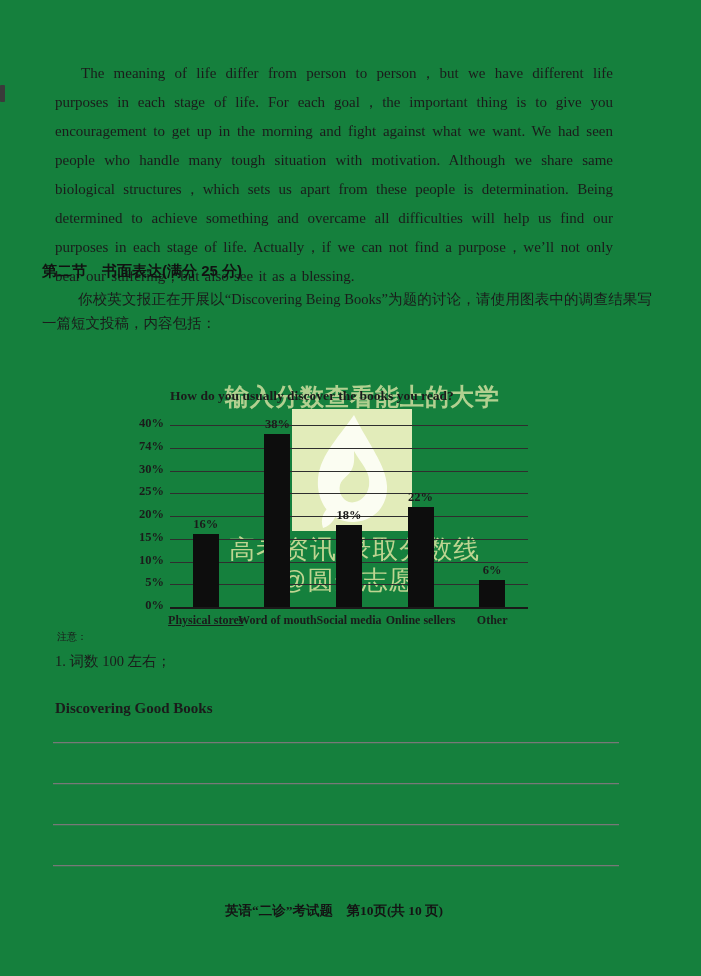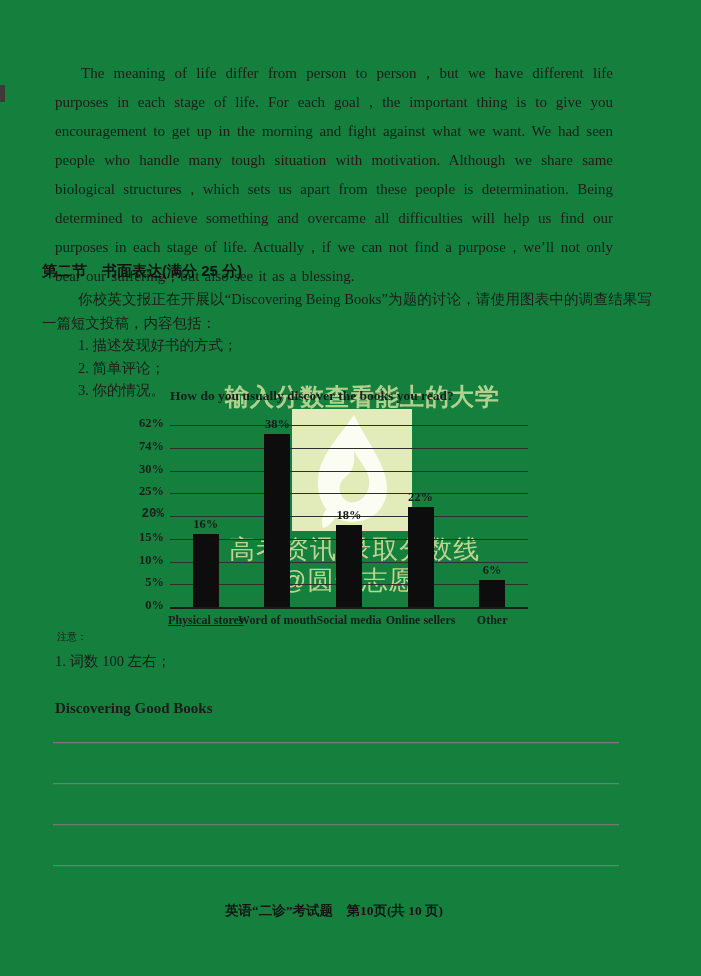--- a/index.html
+++ b/index.html
@@ -89,50 +89,45 @@
 <div class="page">
 
   <div class="scan-mark"></div>
 
   <div class="para1">The meaning of life differ from person to person，but we have different life purposes in each stage of life. For each goal，the important thing is to give you encouragement to get up in the morning and fight against what we want. We had seen people who handle many tough situation with motivation. Although we share same biological structures，which sets us apart from these people is determination. Being determined to achieve something and overcame all difficulties will help us find our purposes in each stage of life. Actually，if we can not find a purpose，we’ll not only bear our suffering，but also see it as a blessing.</div>
 
   <div class="sec-head">第二节　书面表达(满分 25 分)</div>
 
   <div class="intro">你校英文报正在开展以“Discovering Being Books”为题的讨论，请使用图表中的调查结果写一篇短文投稿，内容包括：</div>
 
-  <div class="task-items">
-    <div>1. 描述发现好书的方式；</div>
-    <div>2. 简单评论；</div>
-    <div>3. 你的情况。</div>
-  </div>
 
   <div class="chart">
     <div class="wm wm-top">输入分数查看能上的大学</div>
     <div class="wm wm-square">
       <svg width="120" height="122" viewBox="0 0 120 122">
         <path d="M62 6 C44 32 24 50 26 78 C28 100 44 114 62 113 C82 112 96 97 95 77 C94 56 77 36 62 6 Z" fill="#fbfdf2"></path>
         <path d="M62 42 C70 56 79 63 77 77 C75 89 65 95 57 93 C51 91 46 84 48 76 C50 69 57 67 60 60 C63 54 62 48 62 42 Z" fill="#e2ecba"></path>
         <path d="M40 95 C31 102 28 110 31 119 C40 116 45 108 45 99 Z" fill="#fbfdf2"></path>
       </svg>
     </div>
     <div class="wm wm-row1">高考资讯 录取分数线</div>
     <div class="wm wm-row2">@圆梦志愿A</div>
 
     <div class="chart-title">How do you usually discover the books you read?</div>
     <div class="plot">
         <div class="gridline" style="top: 0px;"></div>
-        <div class="ytick" style="top: -9px;">62%</div>
+        <div class="ytick" style="top: -9px;">40%</div>
         <div class="gridline" style="top: 23px;"></div>
         <div class="ytick" style="top: 14px;">74%</div>
         <div class="gridline" style="top: 46px;"></div>
         <div class="ytick" style="top: 37px;">30%</div>
         <div class="gridline" style="top: 68px;"></div>
         <div class="ytick" style="top: 59px;">25%</div>
         <div class="gridline" style="top: 91px;"></div>
-        <div class="ytick" style="top: 82px; font-family: Liberation Mono, monospace;">20%</div>
+        <div class="ytick" style="top: 82px;">20%</div>
         <div class="gridline" style="top: 114px;"></div>
         <div class="ytick" style="top: 105px;">15%</div>
         <div class="gridline" style="top: 137px;"></div>
         <div class="ytick" style="top: 128px;">10%</div>
         <div class="gridline" style="top: 159px;"></div>
         <div class="ytick" style="top: 150px;">5%</div>
         <div class="gridline baseline" style="top: 182px;"></div>
         <div class="ytick" style="top: 173px;">0%</div>
         <div class="bar" style="left: 22.8px; top: 109px; height: 73px; background: rgb(13, 13, 13);"></div>
         <div class="vlabel" style="left: 10.8px; top: 92px;">16%</div>

